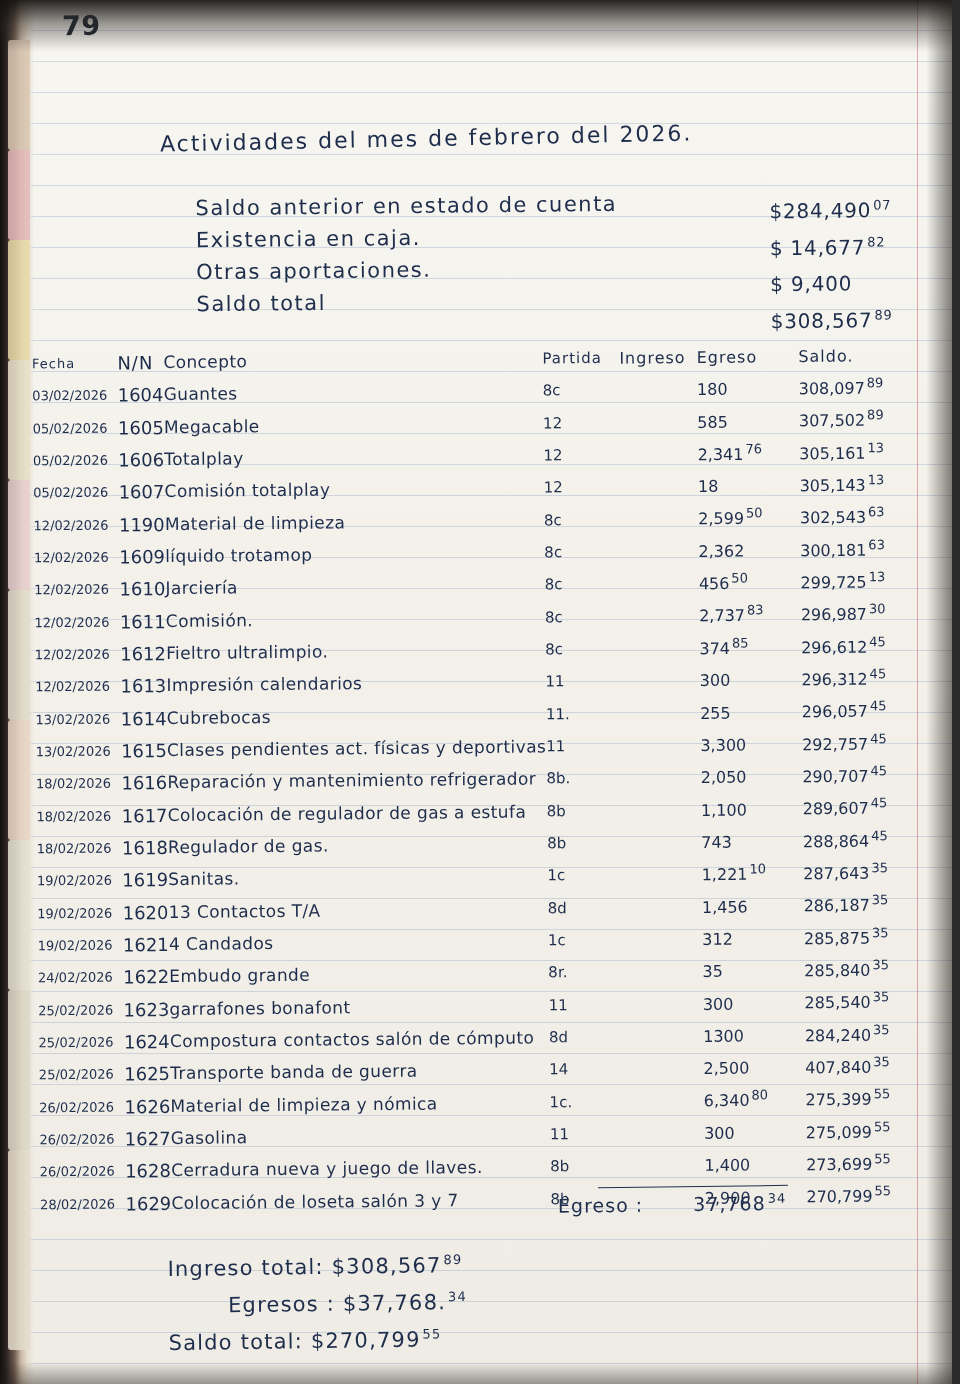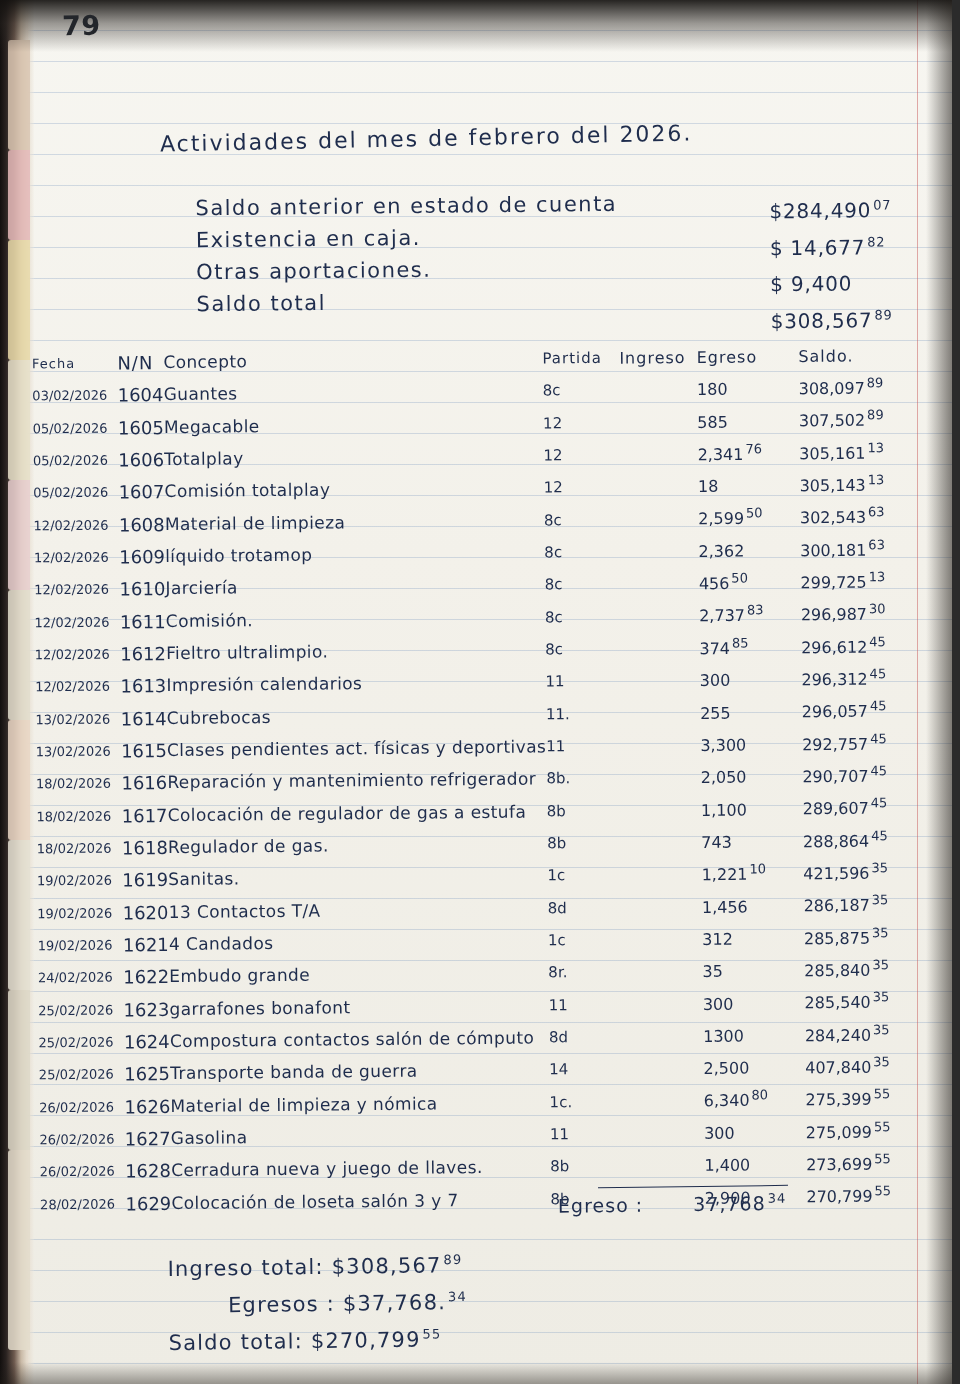--- a/index.html
+++ b/index.html
@@ -294,21 +294,21 @@
             <td class="c-fecha"><span>05/02/2026</span></td>
             <td class="c-nn"><span>1607</span></td>
             <td class="c-concept"><span>Comisión totalplay</span></td>
             <td class="c-partida"><span>12</span></td>
             <td class="c-ingreso"><span></span></td>
             <td class="c-egreso"><span>18</span></td>
             <td class="c-saldo"><span>305,143</span><span class="cents">13</span></td>
           </tr>
           <tr>
             <td class="c-fecha"><span>12/02/2026</span></td>
-            <td class="c-nn"><span>1608</span></td>
+            <td class="c-nn"><span>1190</span></td>
             <td class="c-concept"><span>Material de limpieza</span></td>
             <td class="c-partida"><span>8c</span></td>
             <td class="c-ingreso"><span></span></td>
             <td class="c-egreso"><span>2,599</span><span class="cents">50</span></td>
             <td class="c-saldo"><span>302,543</span><span class="cents">63</span></td>
           </tr>
           <tr>
             <td class="c-fecha"><span>12/02/2026</span></td>
             <td class="c-nn"><span>1609</span></td>
             <td class="c-concept"><span>líquido trotamop</span></td>
@@ -398,21 +398,21 @@
             <td class="c-egreso"><span>743</span></td>
             <td class="c-saldo"><span>288,864</span><span class="cents">45</span></td>
           </tr>
           <tr>
             <td class="c-fecha"><span>19/02/2026</span></td>
             <td class="c-nn"><span>1619</span></td>
             <td class="c-concept"><span>Sanitas.</span></td>
             <td class="c-partida"><span>1c</span></td>
             <td class="c-ingreso"><span></span></td>
             <td class="c-egreso"><span>1,221</span><span class="cents">10</span></td>
-            <td class="c-saldo"><span>421,596</span><span class="cents">35</span></td>
+            <td class="c-saldo"><span>287,643</span><span class="cents">35</span></td>
           </tr>
           <tr>
             <td class="c-fecha"><span>19/02/2026</span></td>
             <td class="c-nn"><span>1620</span></td>
             <td class="c-concept"><span>13 Contactos T/A</span></td>
             <td class="c-partida"><span>8d</span></td>
             <td class="c-ingreso"><span></span></td>
             <td class="c-egreso"><span>1,456</span></td>
             <td class="c-saldo"><span>286,187</span><span class="cents">35</span></td>
           </tr>

